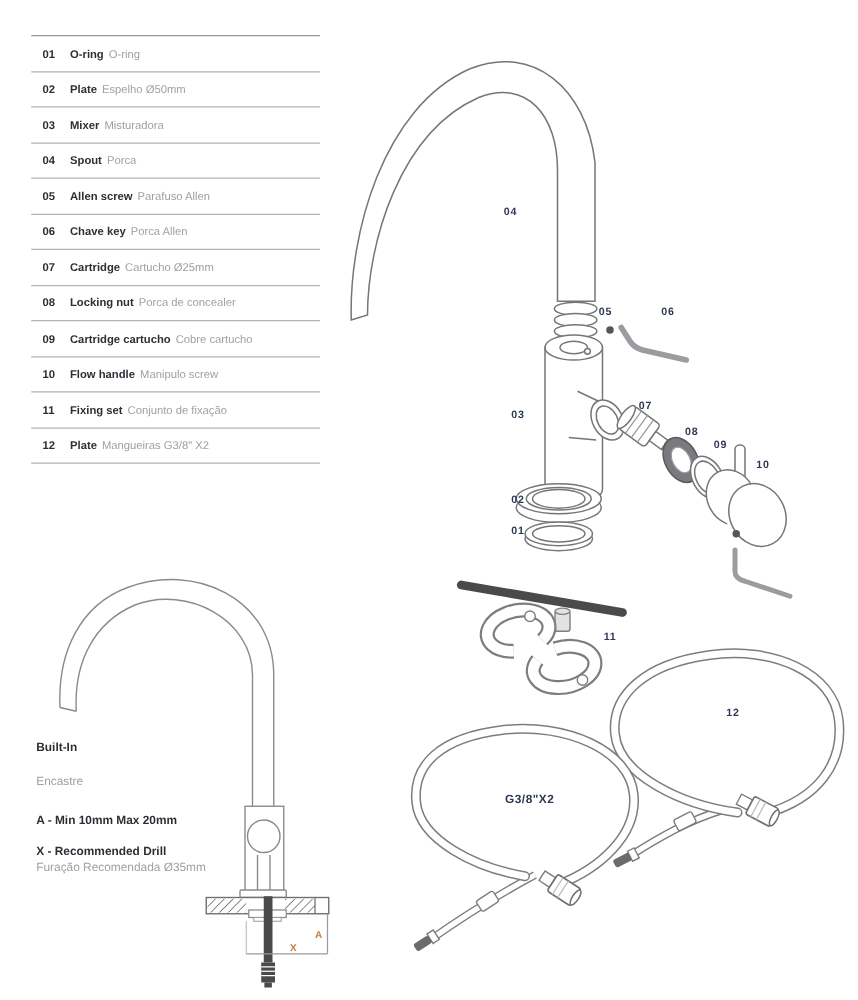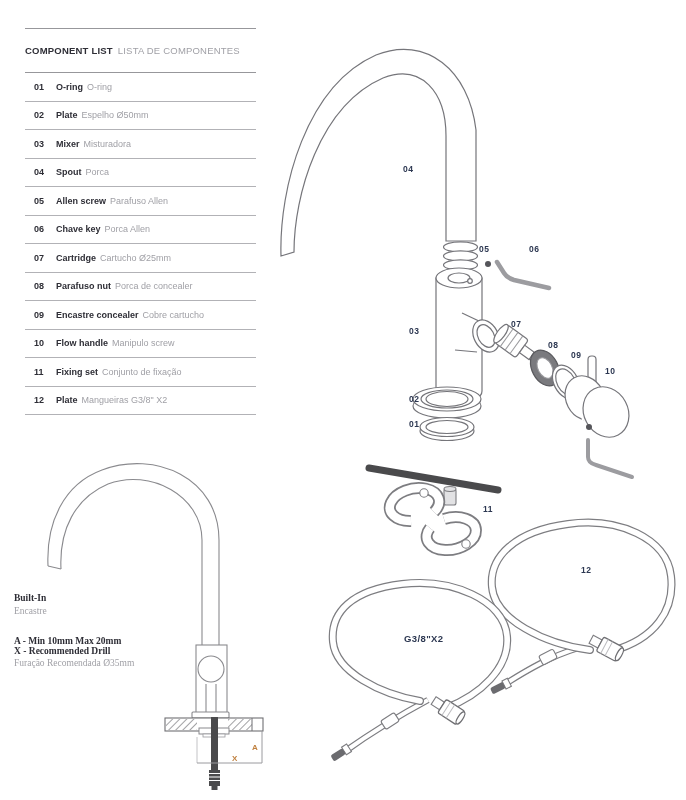--- a/index.html
+++ b/index.html
@@ -19,47 +19,43 @@
   .hdr-en{font-size:9.5px;font-weight:700;color:#2e2e36;letter-spacing:.2px;}
   .hdr-pt{font-size:9.5px;color:#a0a0a6;letter-spacing:.2px;}
   .c-row{
     height:27.5px;display:flex;align-items:center;
     border-bottom:1px solid #b2b2b6;font-size:9px;
   }
   .c-num{width:22px;padding-left:9px;font-weight:700;color:#2e2e36;flex:none;}
   .c-en{font-weight:700;color:#2e2e36;margin-right:4px;white-space:nowrap;}
   .c-pt{color:#a0a0a6;white-space:nowrap;}
   
-  .bi-block{position:absolute;left:14px;top:593px;z-index:2;font-size:9.5px;font-family:Liberation Serif, serif;}
+  .bi-block{position:absolute;left:29px;top:593px;z-index:2;font-size:9.5px;}
   .bi-en{font-weight:700;color:#2e2e36;}
-  .bi-pt{color:#a0a0a6;margin-top:3px;}
+  .bi-pt{color:#a0a0a6;margin-top:16px;}
   .bi-gap{height:20px;}
-  .bi-a{font-weight:700;color:#2e2e36;margin-bottom:0;}
+  .bi-a{font-weight:700;color:#2e2e36;margin-bottom:14px;}
   .bi-x-en{font-weight:700;color:#2e2e36;}
   .bi-x-pt{color:#a0a0a6;margin-top:2px;}
   
   .diagram{position:absolute;left:0;top:0;z-index:1;}
   .lbl{font-family:"Liberation Sans",sans-serif;font-size:8.5px;font-weight:700;
        fill:#2c3751;letter-spacing:.6px;}
   .lbl-spec{font-size:9.5px;letter-spacing:.4px;}
   .lbl-dim{font-family:"Liberation Sans",sans-serif;font-size:8px;font-weight:700;
        fill:#c08140;}
   .ol{fill:#ffffff;stroke:#75757a;stroke-width:1.2;}
   .thin{fill:none;stroke:#8a8a8e;stroke-width:1.1;}
 </style>
 </head>
 <body>
 
 <div class="canvas">
 
   <section class="component-list">
-    <div class="list-header">
-      <span class="hdr-en">COMPONENT LIST</span>
-      <span class="hdr-pt">LISTA DE COMPONENTES</span>
-    </div>
     <div class="c-row">
       <span class="c-num">01</span>
       <span class="c-en">O-ring</span>
       <span class="c-pt">O-ring</span>
     </div>
     <div class="c-row">
       <span class="c-num">02</span>
       <span class="c-en">Plate</span>
       <span class="c-pt">Espelho Ø50mm</span>
     </div>
@@ -83,26 +79,26 @@
       <span class="c-en">Chave key</span>
       <span class="c-pt">Porca Allen</span>
     </div>
     <div class="c-row">
       <span class="c-num">07</span>
       <span class="c-en">Cartridge</span>
       <span class="c-pt">Cartucho Ø25mm</span>
     </div>
     <div class="c-row">
       <span class="c-num">08</span>
-      <span class="c-en">Parafuso nut</span>
+      <span class="c-en">Locking nut</span>
       <span class="c-pt">Porca de concealer</span>
     </div>
     <div class="c-row">
       <span class="c-num">09</span>
-      <span class="c-en">Encastre concealer</span>
+      <span class="c-en">Cartridge cartucho</span>
       <span class="c-pt">Cobre cartucho</span>
     </div>
     <div class="c-row">
       <span class="c-num">10</span>
       <span class="c-en">Flow handle</span>
       <span class="c-pt">Manipulo screw</span>
     </div>
     <div class="c-row">
       <span class="c-num">11</span>
       <span class="c-en">Fixing set</span>

